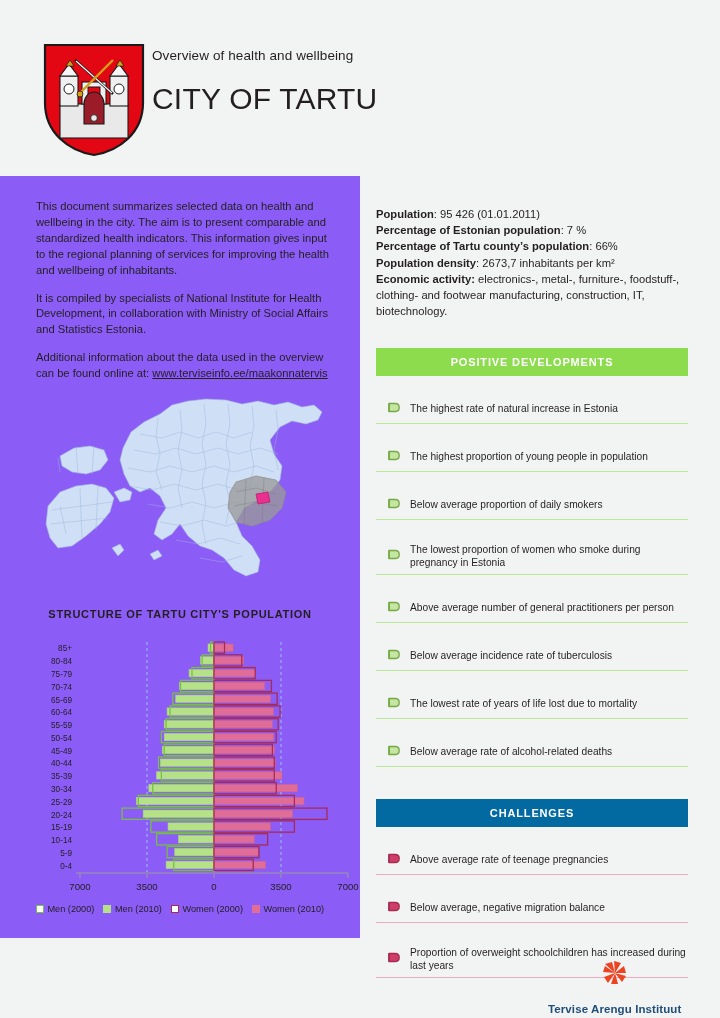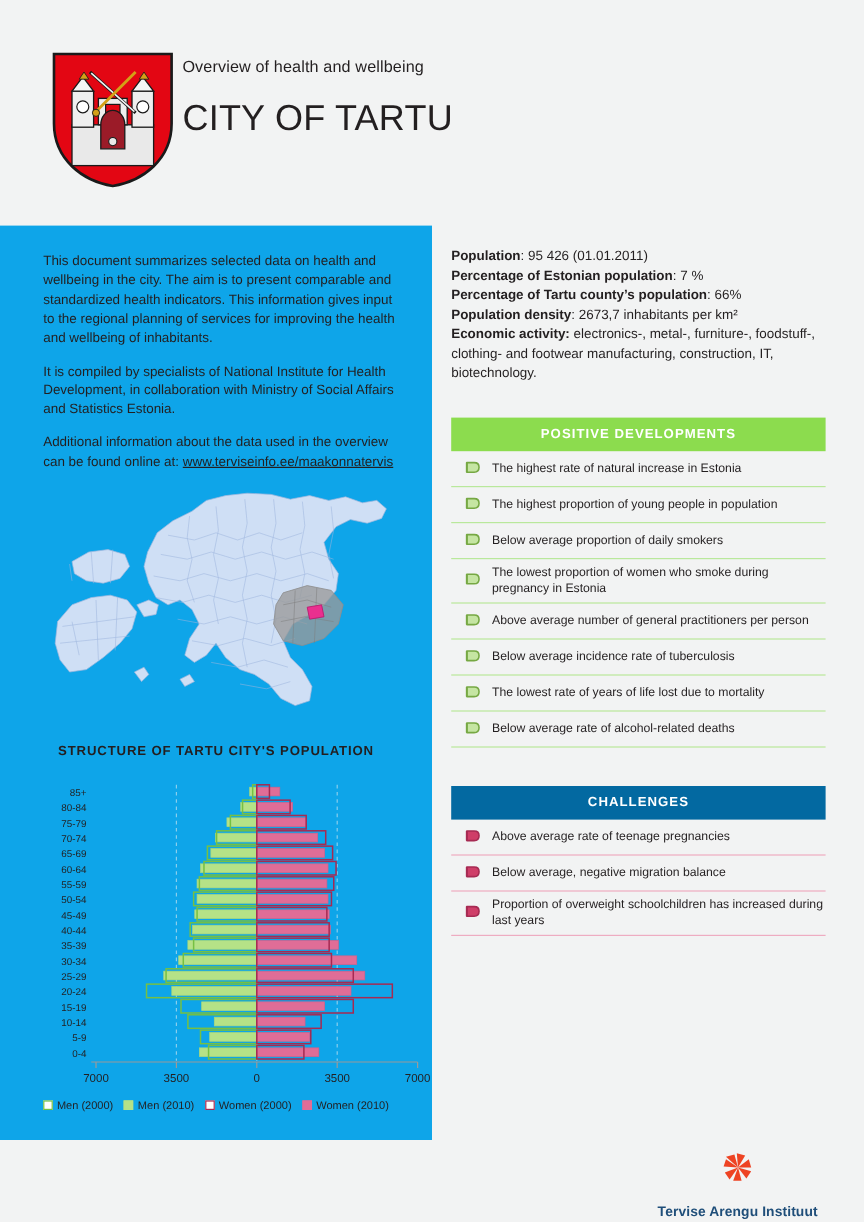--- a/index.html
+++ b/index.html
@@ -15,21 +15,21 @@
   }
 
   
   .header{position:absolute;left:0;top:0;width:720px;height:188px;background:#f2f3f3;padding-left:42px;}
   .crest{position:absolute;left:42px;top:42px;width:104px;height:116px;}
   .header-texts{position:absolute;left:152px;top:48px;}
   .kicker{font-size:13.5px;color:#231f20;letter-spacing:.1px;line-height:1.2;}
   .bigtitle{font-size:30px;color:#231f20;letter-spacing:.2px;margin-top:18px;font-weight:400;}
 
   
-  .left-panel{position:absolute;left:0;top:188px;width:360px;height:762px;background:#0ea5e9;}
+  .left-panel{position:absolute;left:0;top:176px;width:360px;height:762px;background:#8b5cf6;}
 
   .intro{position:absolute;left:36px;top:23px;width:302px;}
   .intro p{margin:0 0 12px 0;font-size:11.2px;line-height:1.42;color:#231f20;}
   .intro p:last-child{margin-bottom:0;}
   .link{text-decoration:underline;color:#231f20;}
 
   
   .map-wrap{position:absolute;left:30px;top:212px;width:330px;height:212px;}
   .map-wrap svg{display:block;}
 
@@ -53,21 +53,21 @@
   .facts{font-size:11.2px;line-height:1.45;color:#231f20;}
   .facts div{margin:0;}
   .facts b{font-weight:bold;}
 
   .band{margin-top:0;height:28px;display:flex;align-items:center;justify-content:center;
         color:#ffffff;font-size:11px;font-weight:bold;letter-spacing:.85px;}
   .band.pos{background:#8cdc4e;}
   .band.chal{background:#0369a1;}
 
   .itemlist{margin:0;padding:0;list-style:none;}
-  .itemlist li{display:flex;align-items:center;gap:0;padding:5px 0 5px 0;min-height:19px;}
+  .itemlist li{display:flex;align-items:center;gap:0;padding:23px 0 5px 0;min-height:19px;}
   .itemlist li+li{border-top:1px solid #b9e89b;}
   .chal-list li+li{border-top:1px solid #eeacc1;}
   .itemlist li:last-child{border-bottom:1px solid #b9e89b;}
   .chal-list li:last-child{border-bottom:1px solid #eeacc1;}
   .bullet{flex:0 0 34px;display:flex;justify-content:center;align-items:center;}
   .itxt{font-size:10.2px;line-height:1.28;color:#231f20;}
 
   
   .footer-logo{position:absolute;left:548px;top:960px;display:flex;align-items:center;gap:9px;flex-direction:column;}
   .fl-text .l1{font-size:11.5px;font-weight:bold;color:#1f4e79;letter-spacing:.1px;line-height:1.1;}

